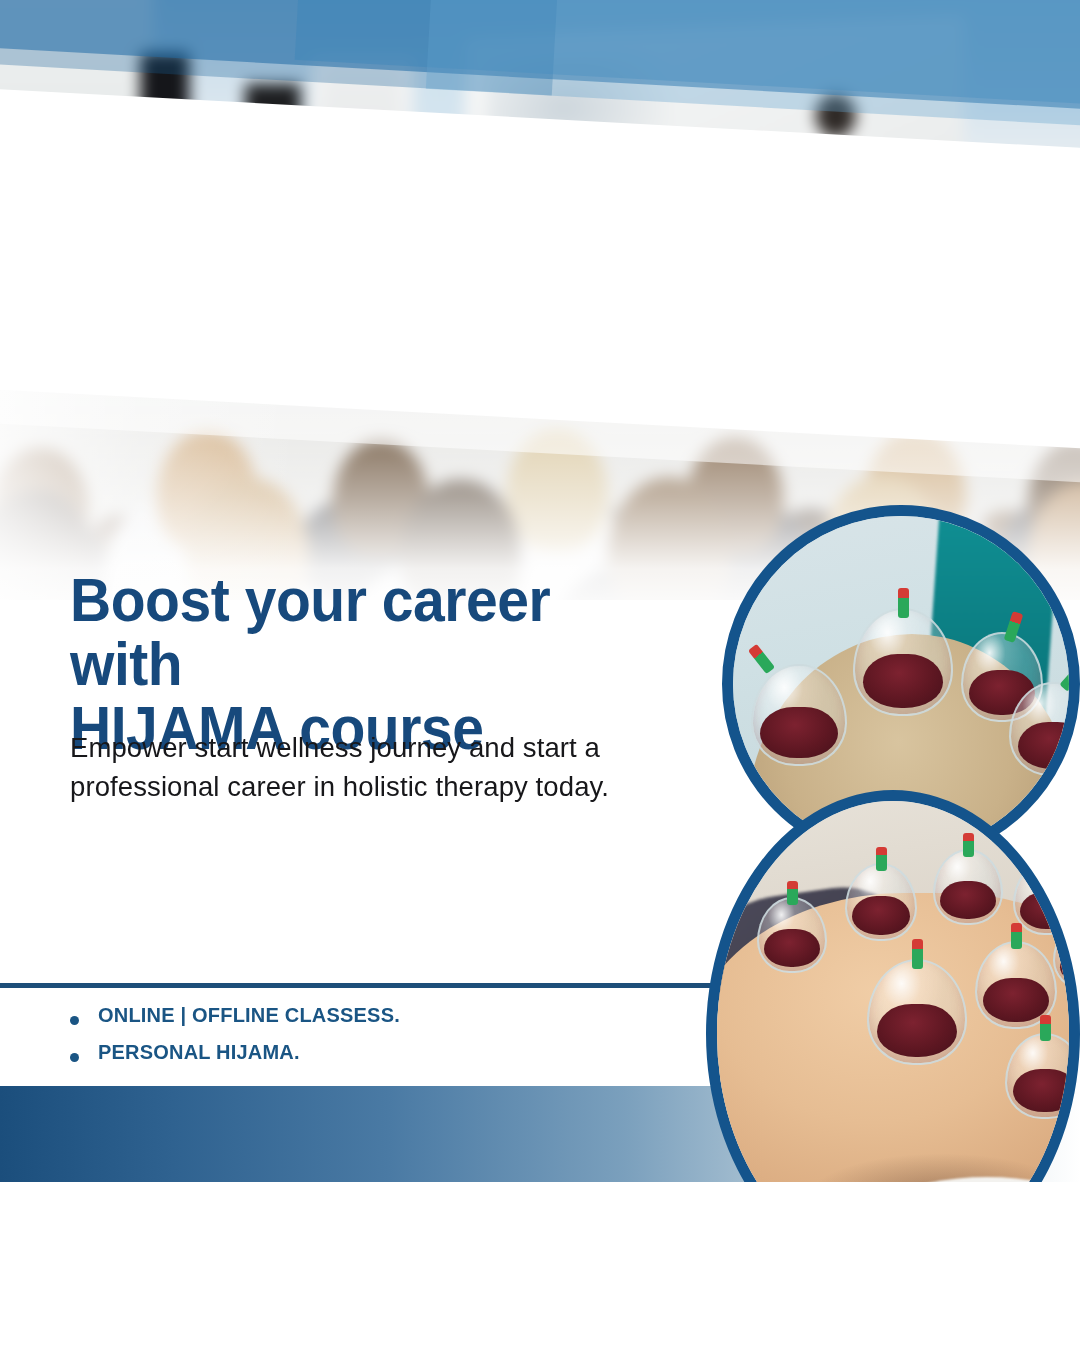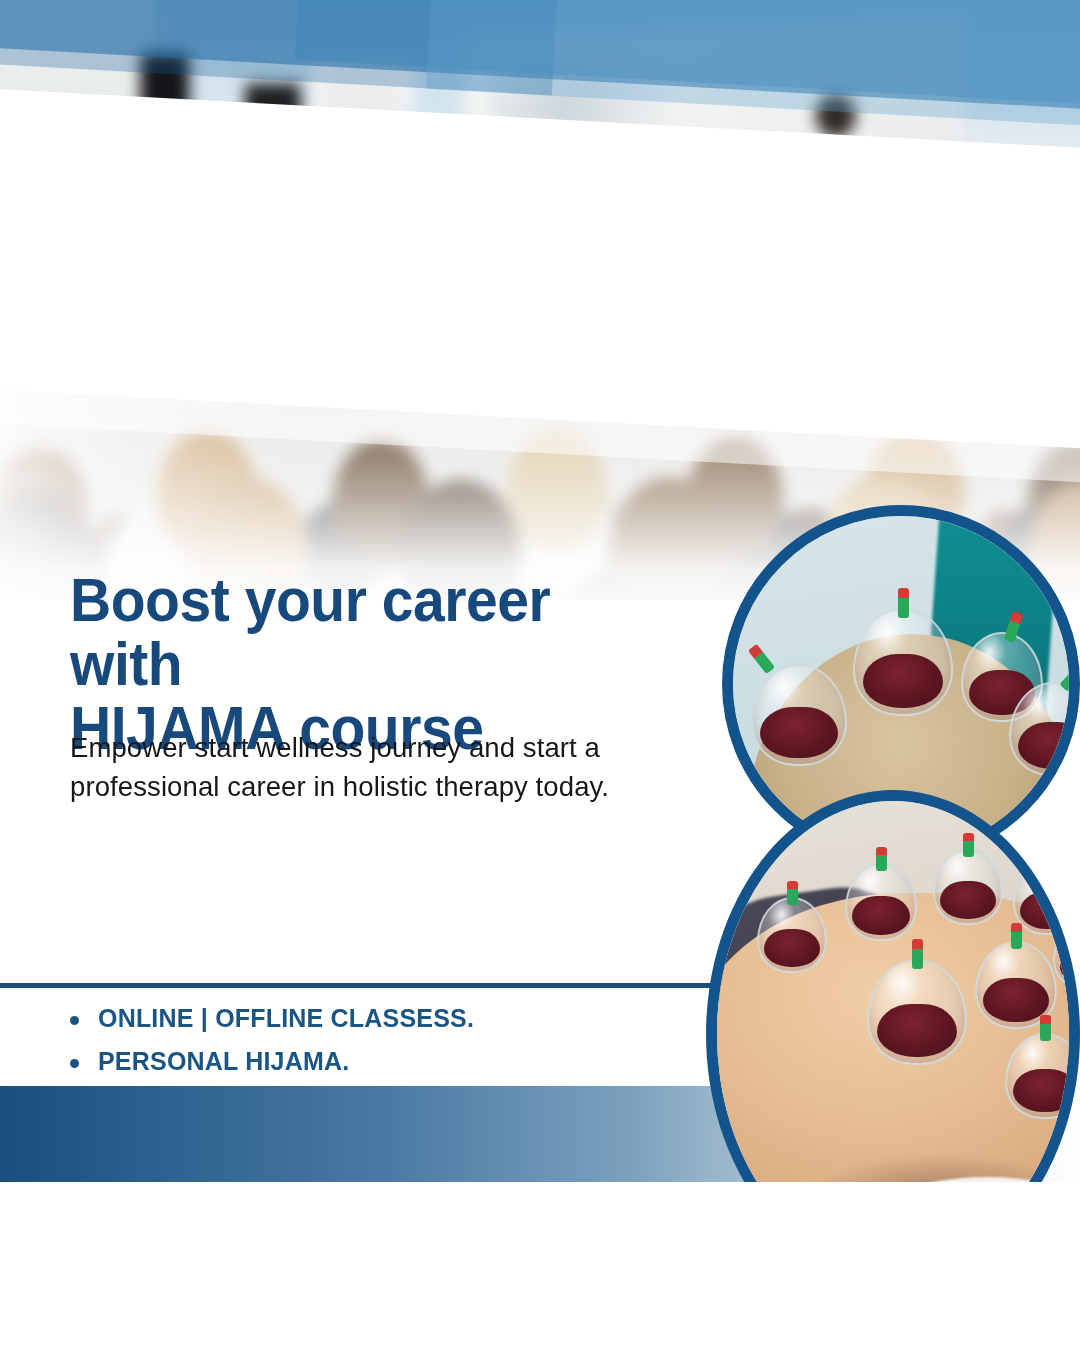--- a/index.html
+++ b/index.html
@@ -277,21 +277,21 @@
     left: 60px; top: 1004px;
     width: 620px;
     list-style: none;
     margin: 0;
     padding: 0;
   }
   .bullets li {
     position: relative;
     padding-left: 38px;
     margin-bottom: 14px;
-    font-size: 25px;
+    font-size: 20px;
     font-weight: 700;
     color: #1a5584;
     letter-spacing: 0.2px;
   }
   .bullets li::before {
     content: "";
     position: absolute;
     left: 10px; top: 12px;
     width: 9px; height: 9px;
     border-radius: 50%;

